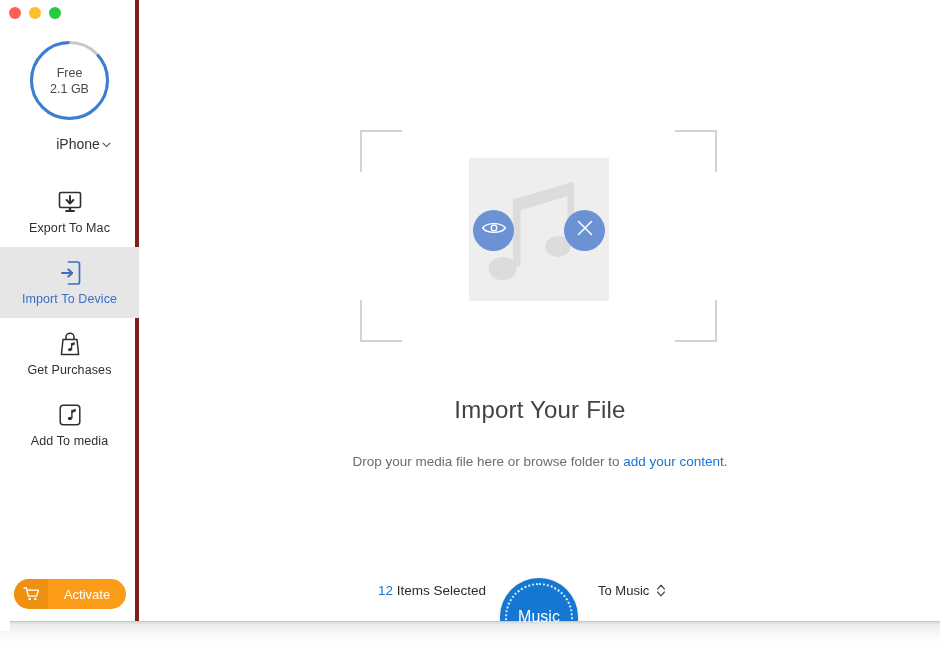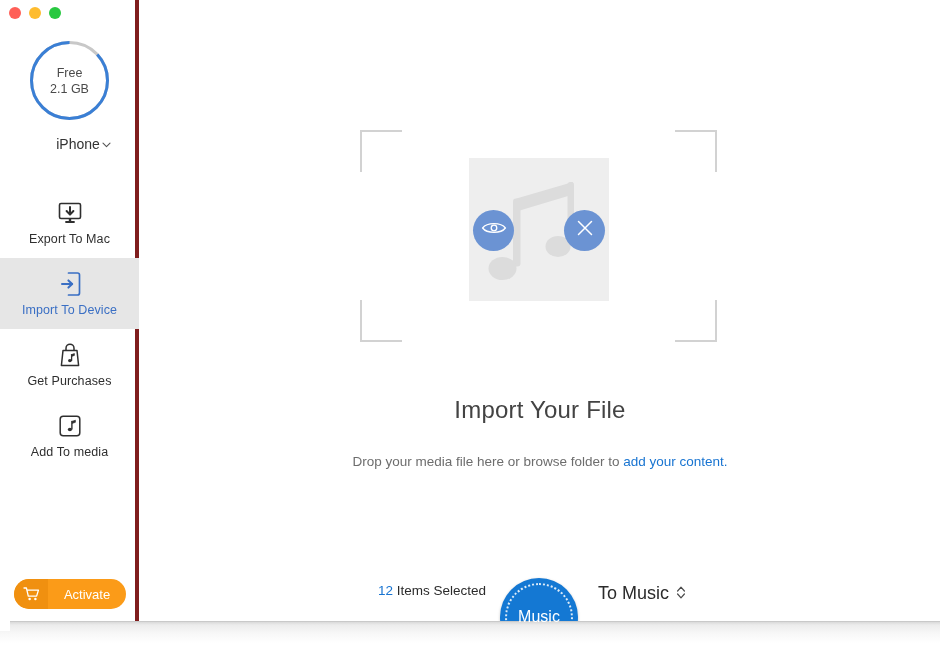--- a/index.html
+++ b/index.html
@@ -123,21 +123,21 @@
     font-size: 9px;
     color: #555;
     position: relative;
     top: 1px;
   }
 
   
   #sidebar-nav {
     position: absolute;
     left: 0;
-    top: 187px;
+    top: 176px;
     width: 139px;
   }
   .nav-item {
     width: 139px;
     height: 71px;
     box-sizing: border-box;
     display: flex;
     flex-direction: column;
     align-items: center;
     justify-content: center;
@@ -329,23 +329,22 @@
     border-radius: 50%;
     border: 2px dotted rgba(255,255,255,0.85);
     box-sizing: border-box;
   }
   #import-label { position: relative; z-index: 2; }
   #destination-selector {
     position: absolute;
     left: 458px;
     top: 23px;
     display: flex;
-    align-items: center;
     gap: 7px;
-    font-size: 18px;
+    font-size: 13px;
     color: #2b2b2b;
     cursor: default;
     white-space: nowrap;
   }
   #destination-selector .stepper {
     font-size: 12px;
     color: #4a4a4a;
     line-height: 1;
   }
 </style>

